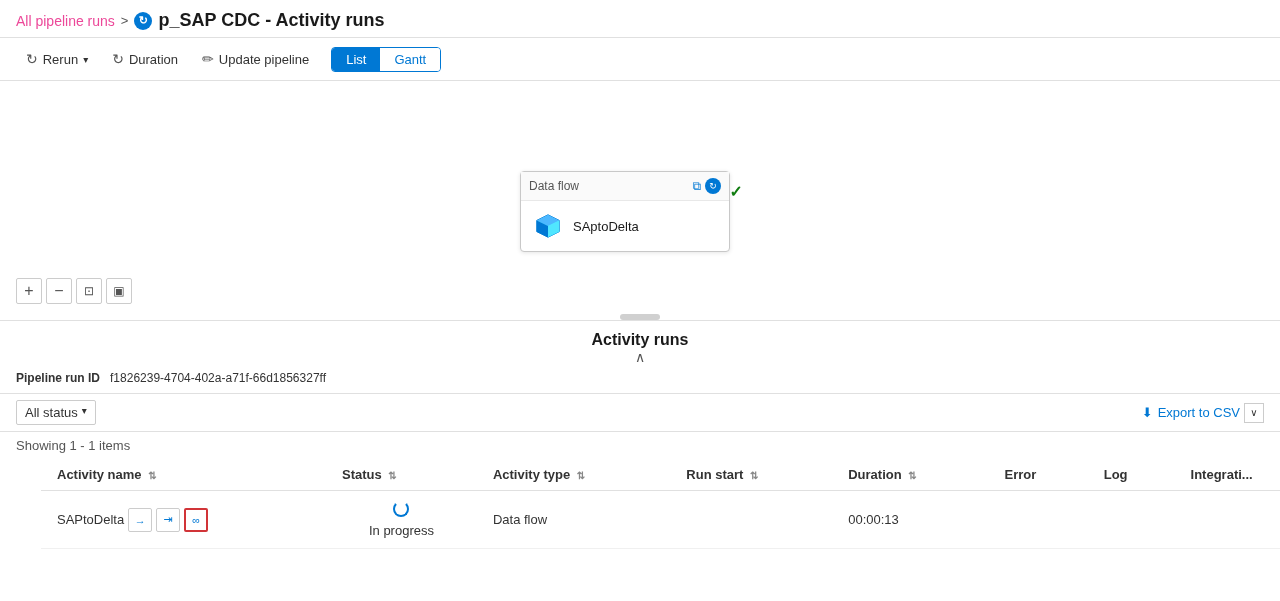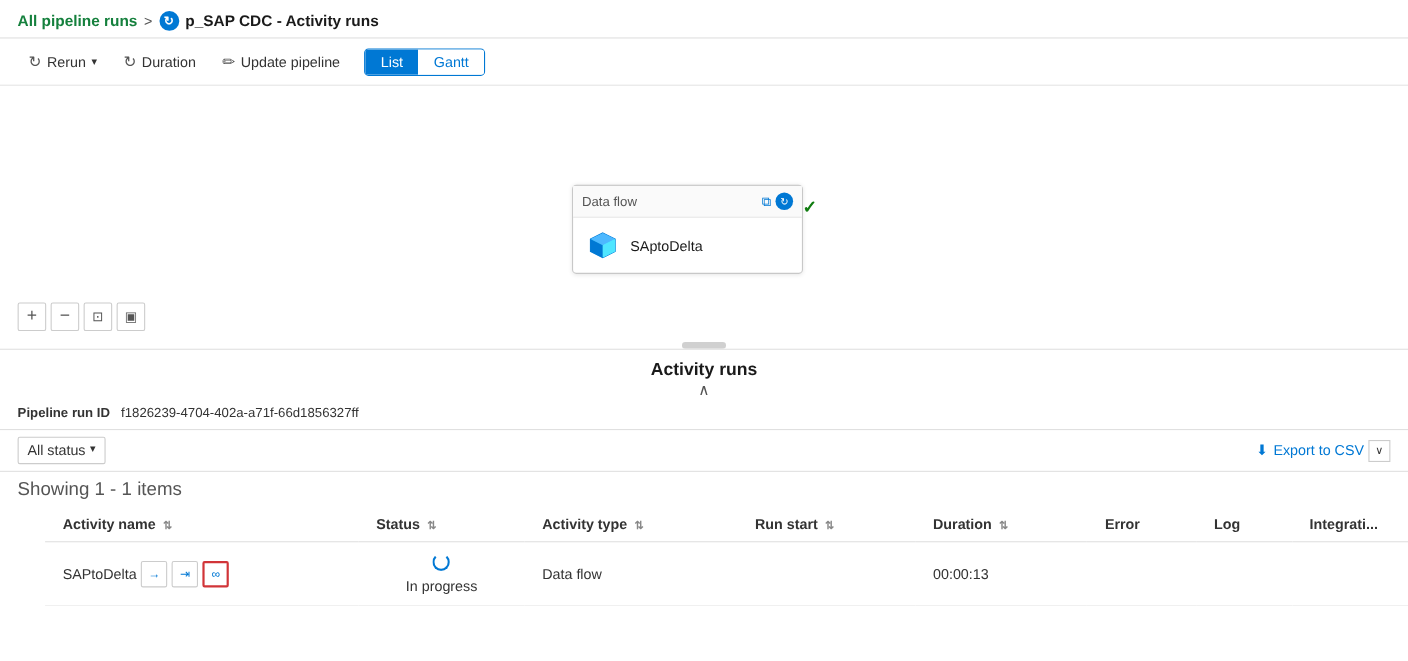--- a/index.html
+++ b/index.html
@@ -7,31 +7,31 @@
 
     
     .breadcrumb {
       display: flex;
       align-items: center;
       padding: 10px 16px 6px 16px;
       font-size: 13px;
       border-bottom: 1px solid #e0e0e0;
     }
     .breadcrumb a {
-      color: #15803d;
+      color: #ec4899;
       text-decoration: none;
       font-size: 14px;
-      font-weight: 700;
+      font-weight: 400;
     }
     .breadcrumb .sep { margin: 0 6px; color: #555; font-size: 13px; }
     .breadcrumb .current {
       display: flex;
       align-items: center;
       gap: 6px;
-      font-size: 14px;
+      font-size: 18px;
       font-weight: 600;
       color: #1a1a1a;
     }
     .breadcrumb .pipeline-icon {
       width: 18px; height: 18px;
       background: #0078d4;
       border-radius: 50%;
       display: flex; align-items: center; justify-content: center;
     }
     .breadcrumb .pipeline-icon::after {
@@ -259,21 +259,21 @@
       border: 1px solid #ccc;
       display: flex; align-items: center; justify-content: center;
       cursor: pointer;
       font-size: 10px;
       color: #333;
     }
 
     
     .items-count {
       padding: 6px 16px;
-      font-size: 17px;
+      font-size: 13px;
       color: #555;
     }
     table {
       width: 100%;
       border-collapse: collapse;
       font-size: 13px;
       margin-left: 41px;
     }
     thead th {
       text-align: left;

